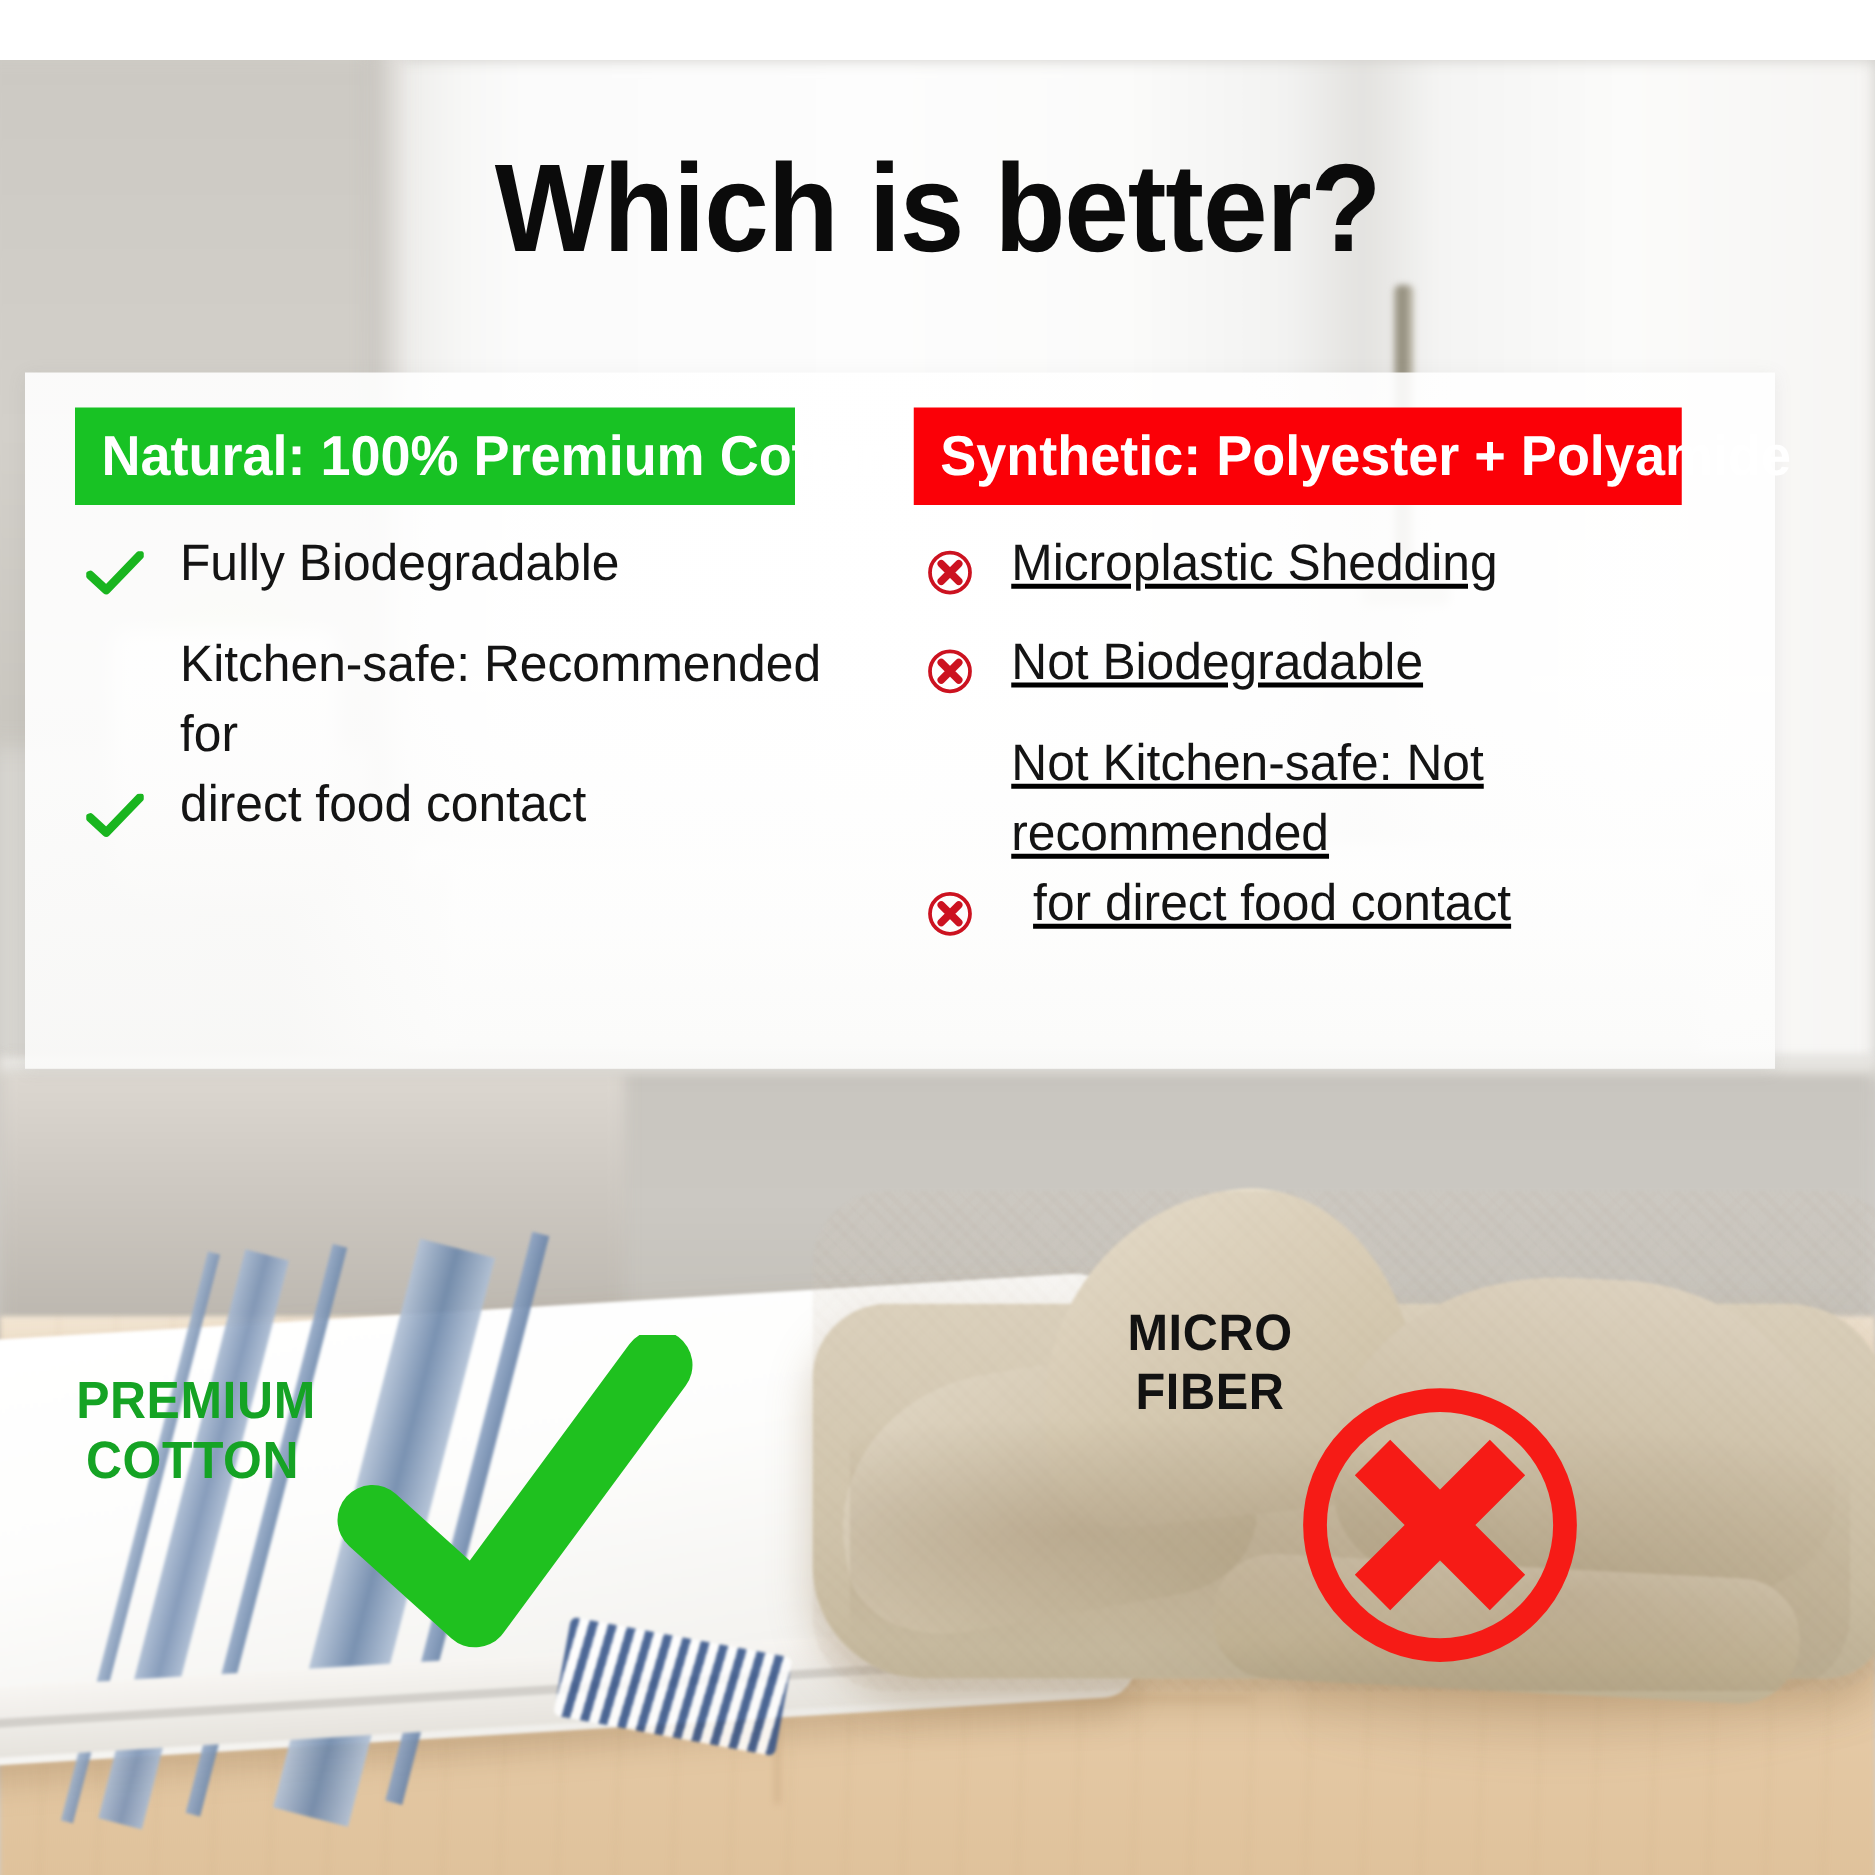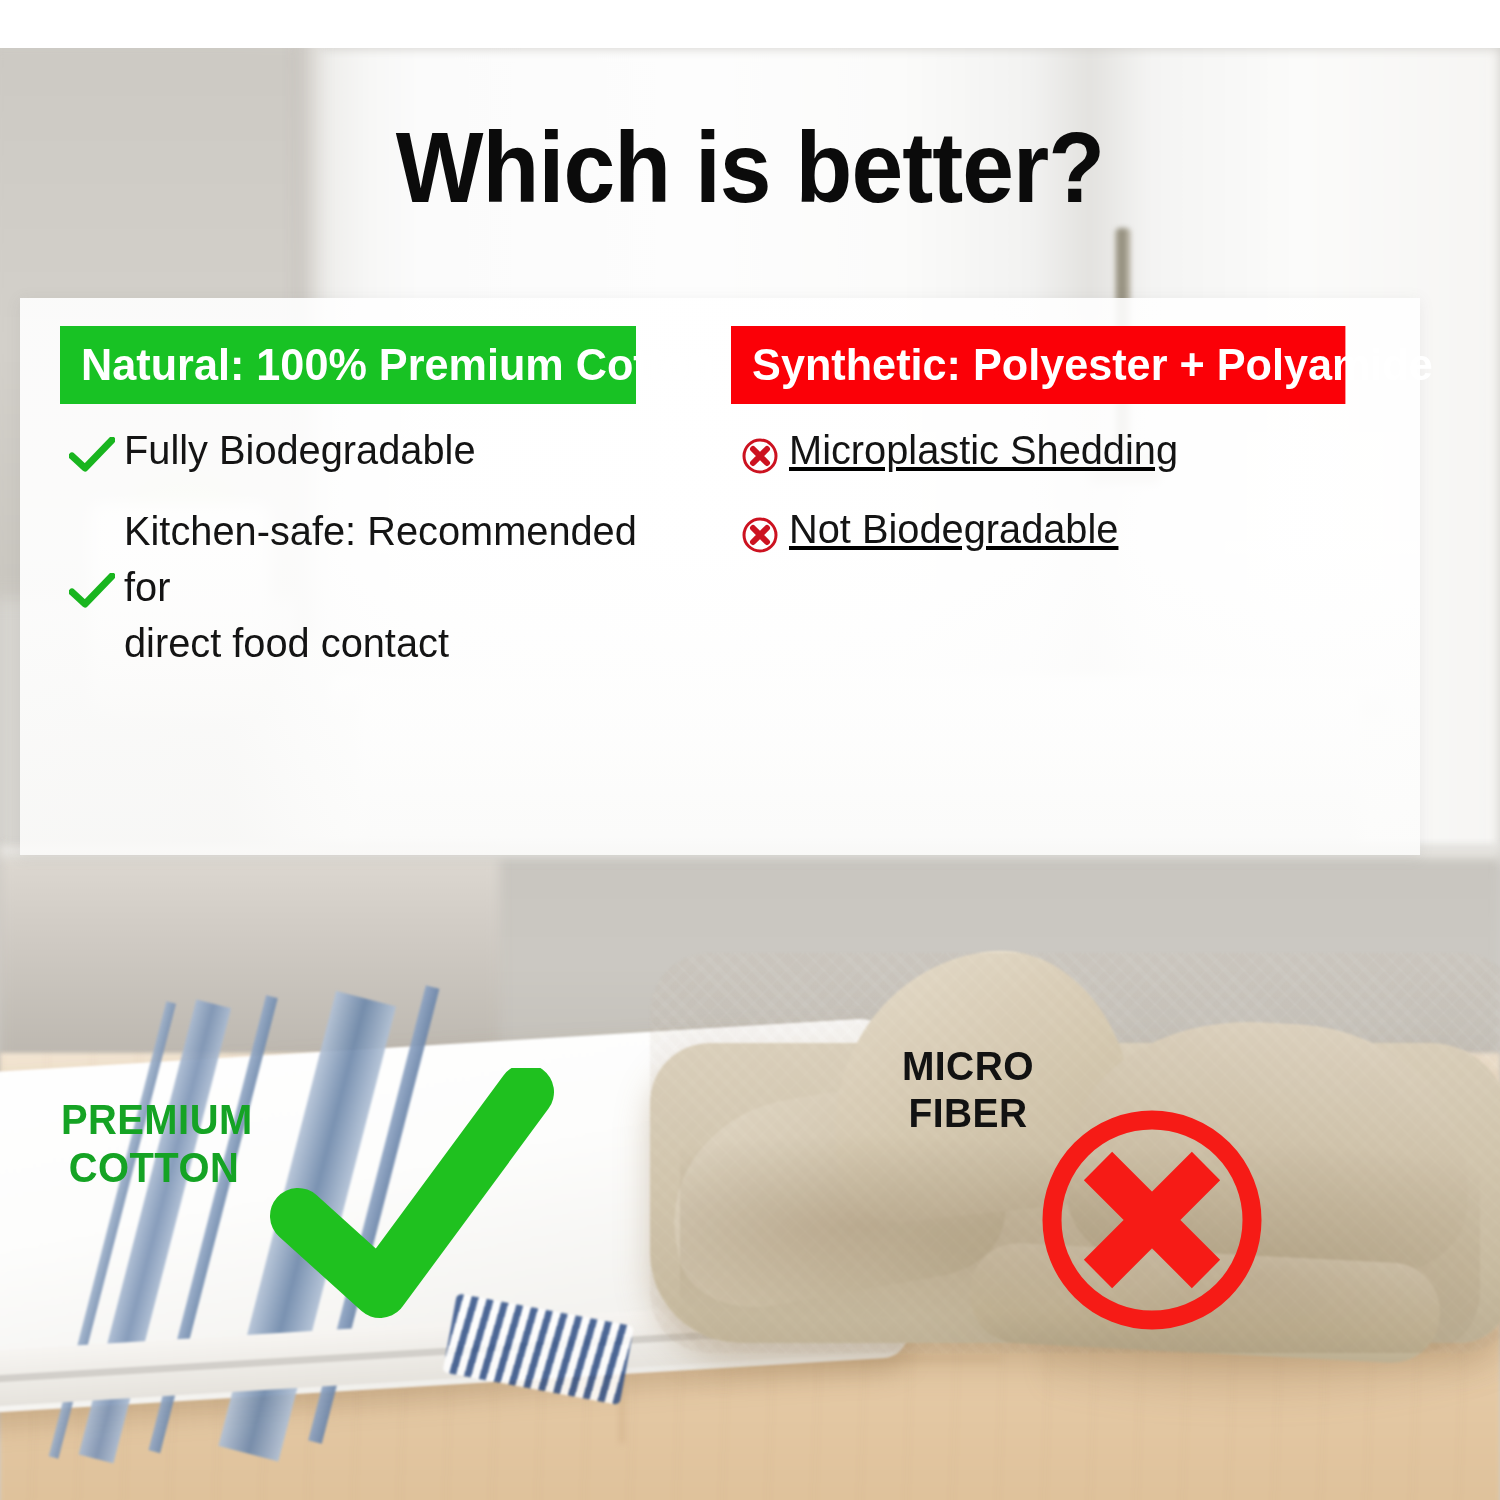--- a/index.html
+++ b/index.html
@@ -256,22 +256,23 @@
     white-space: nowrap;
     transform: scaleX(0.96);
     transform-origin: left center;
   }
   .banner-green { background: #18c224; width: 600px; }
   .banner-red   { background: #fb0007; width: 640px; }
 
   .list { margin-top: 20px; }
   .row {
     display: flex;
-    align-items: center;
+    align-items: flex-end;
     margin-bottom: 26px;
+    gap: 20px;
   }
   .row-tall { margin-bottom: 0; }
   .mark {
     width: 64px;
     flex: 0 0 64px;
     display: flex;
     justify-content: center;
     padding-top: 8px;
   }
   .mark-right { width: 58px; flex: 0 0 58px; padding-top: 10px; }
@@ -419,20 +420,32 @@
             <span class="mark mark-right">
               <svg width="38" height="38" viewBox="0 0 38 38" aria-hidden="true">
                 <circle cx="19" cy="19" r="16" fill="none" stroke="#cc1220" stroke-width="3"></circle>
                 <path d="M12 12 L26 26 M26 12 L12 26" stroke="#cc1220" stroke-width="6" stroke-linecap="round"></path>
               </svg>
             </span>
             <span class="row-label">Not Biodegradable</span>
           </div>
 
 
+          <div class="row row-tall">
+            <span class="mark mark-right">
+              <svg width="38" height="38" viewBox="0 0 38 38" aria-hidden="true">
+                <circle cx="19" cy="19" r="16" fill="none" stroke="#cc1220" stroke-width="3"></circle>
+                <path d="M12 12 L26 26 M26 12 L12 26" stroke="#cc1220" stroke-width="6" stroke-linecap="round"></path>
+              </svg>
+            </span>
+            <span class="row-label two-line">
+              <span class="label-l2">Not Kitchen-safe: Not recommended</span>
+              <span class="label-l2 indent">for direct food contact</span>
+            </span>
+          </div>
 
         </div>
       </div>
 
     </div>
   </div>
 
   <div class="premium-label">
     <span>PREMIUM</span><br>
     <span>COTTON</span>

